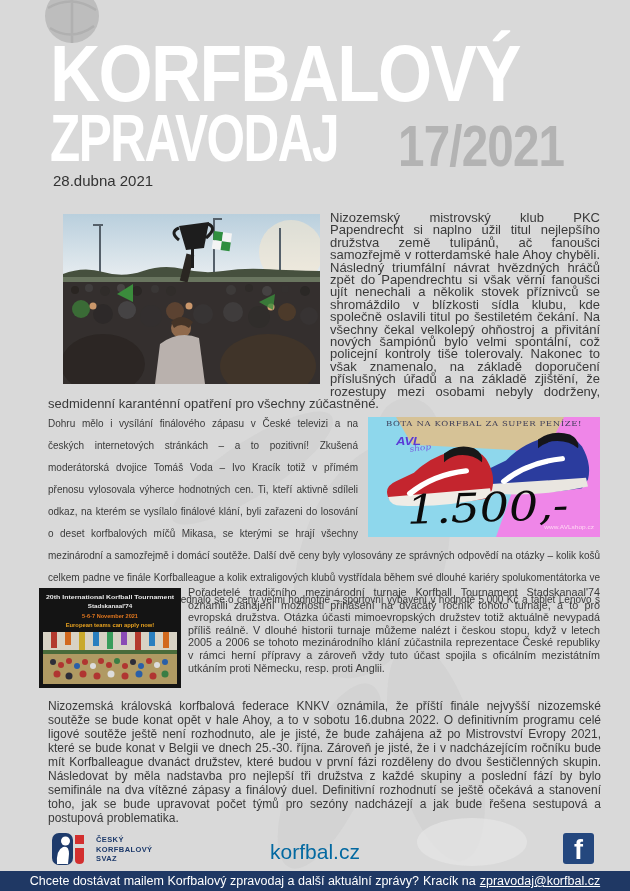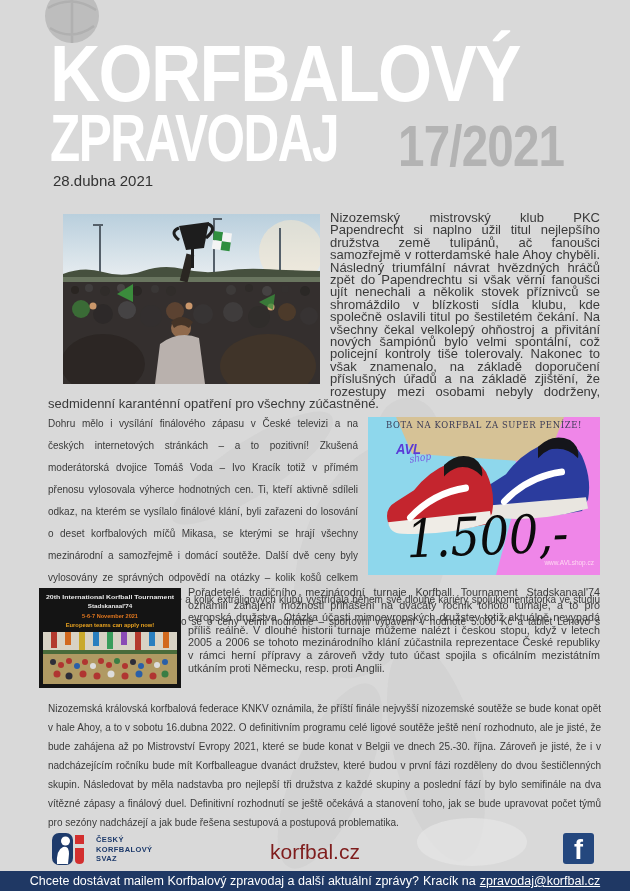--- a/index.html
+++ b/index.html
@@ -26,35 +26,35 @@
   .date { position:absolute; left:53px; top:172px; font-size:15px; color:#333; }
 
   
   .article { position:absolute; z-index:1; }
   .article p { text-align:justify; color:#3a3a3a; }
   .a1 { left:48px; top:212px; width:552px; }
   .a1 p { font-size:13px; line-height:12.4px; }
   .a1 .img { float:left; width:257px; height:170px; margin:2px 10px 4px 15px; }
   .a2 { left:48px; top:413px; width:552px; }
   .a2 p { font-size:10px;  line-height:22px; }
-  .a2 .img { float:right; width:232px; height:158px; margin:4px 0 8px 10px;border-radius:32px; }
+  .a2 .img { float:right; width:232px; height:120px; margin:4px 0 8px 10px;border-radius:32px; }
   .a3 { left:39px; top:586px; width:561px; }
   .a3 p { font-size:10.8px; line-height:12.6px; }
   .a3 .img { float:left; width:142px; height:100px; margin:2px 7px 4px 0; }
   .a4 { left:48px; top:699px; width:553px; }
-  .a4 p { font-size:10px; line-height:19px; }
+  .a4 p { font-size:12px; line-height:14px; }
   .img svg { display:block; width:100%; height:100%; }
 
   
   .footer-logo { position:absolute; left:52px; top:832px; display:flex; gap:10px; z-index:1; }
   .logo-mark { width:34px; height:34px; }
   .org { font-size:7.5px; font-weight:bold; color:#1d3a6b; letter-spacing:.4px;
          line-height:9.5px; padding-top:3px; }
   .site { position:absolute; left:0; top:840px; width:630px; text-align:center;
-          font-size:21px; color:#7f1d1d; z-index:1; }
+          font-size:21px; color:#0369a1; z-index:1; }
   .fb { position:absolute; left:563px; top:833px; width:31px; height:31px;
         background:#24477e; border-radius:3px; overflow:hidden; z-index:1; }
   .fb span { position:absolute; left:11px; top:2px; color:#fff; font-size:27px;
         font-weight:bold; }
 
   
   .bar { position:absolute; left:0; top:871px; width:630px; height:20px;
          background:#1f3864; color:#fff; font-size:12.5px; z-index:2;
          display:flex; align-items:center; justify-content:center; gap:4px;
          white-space:nowrap; }

